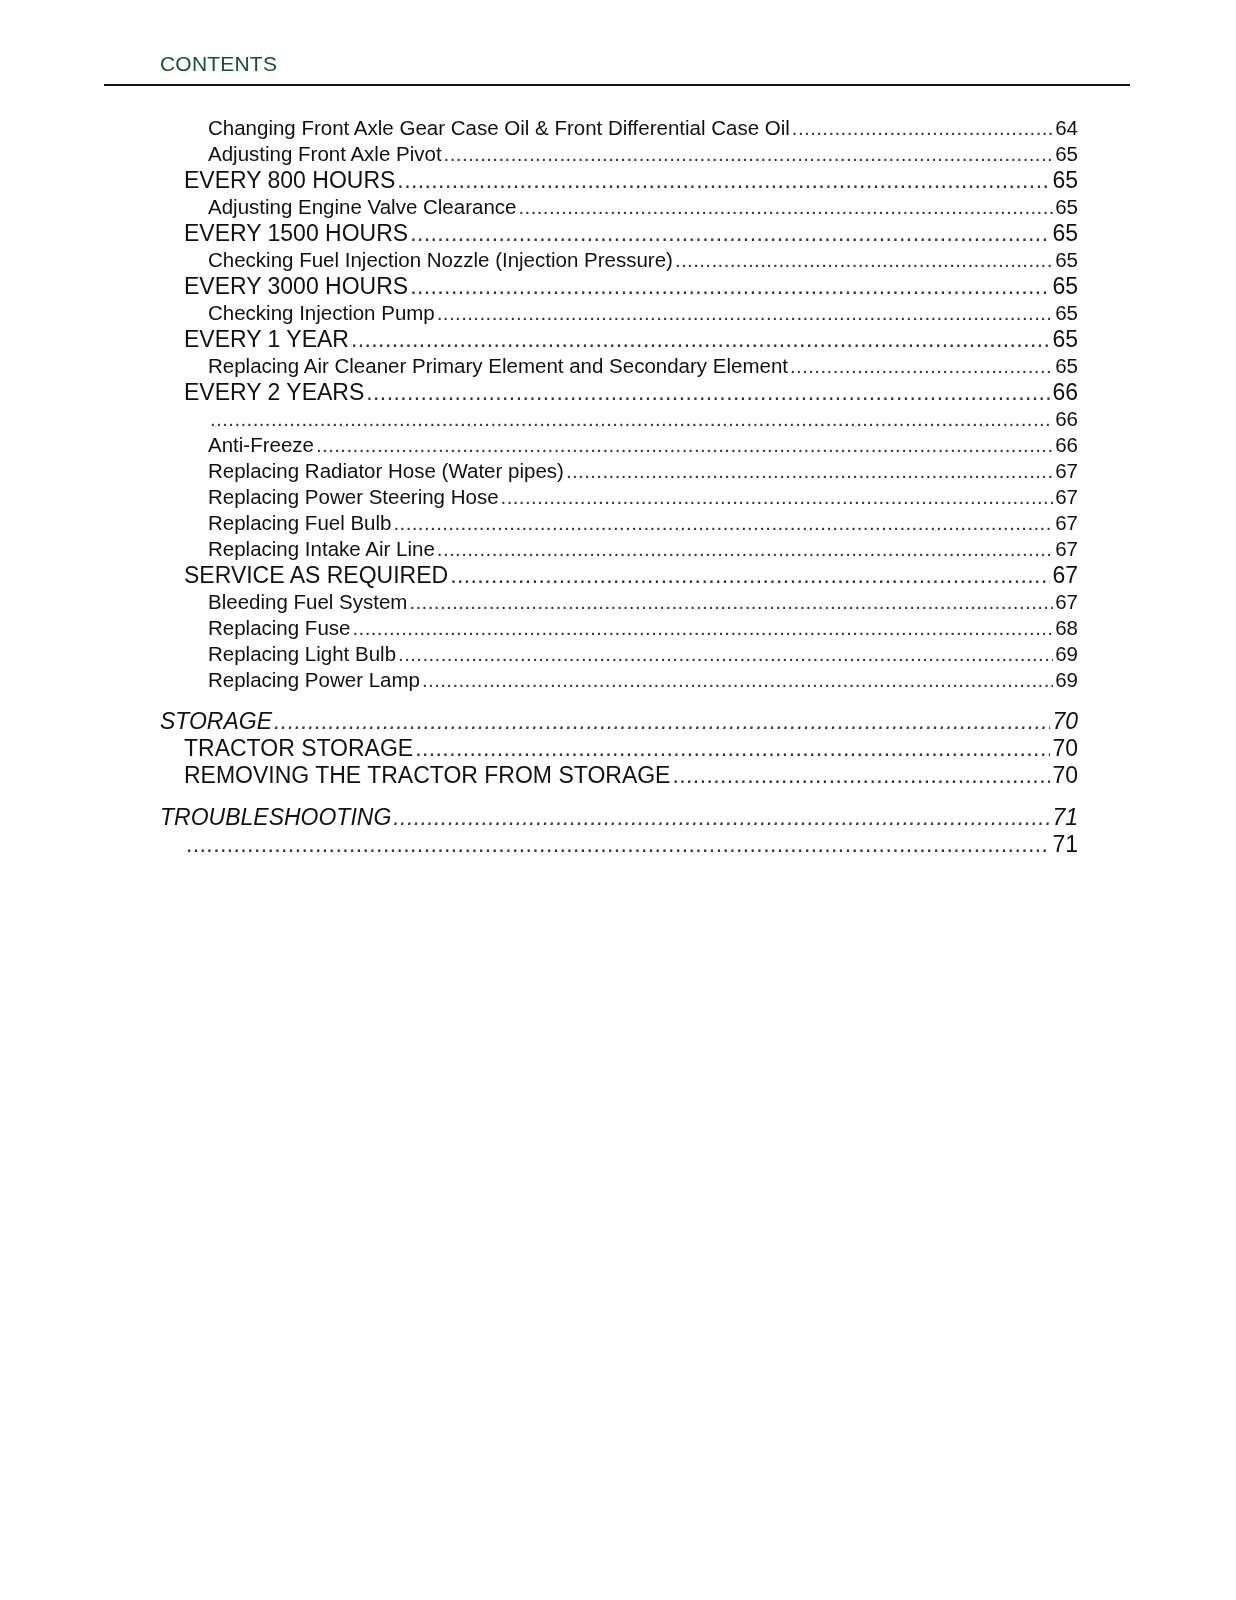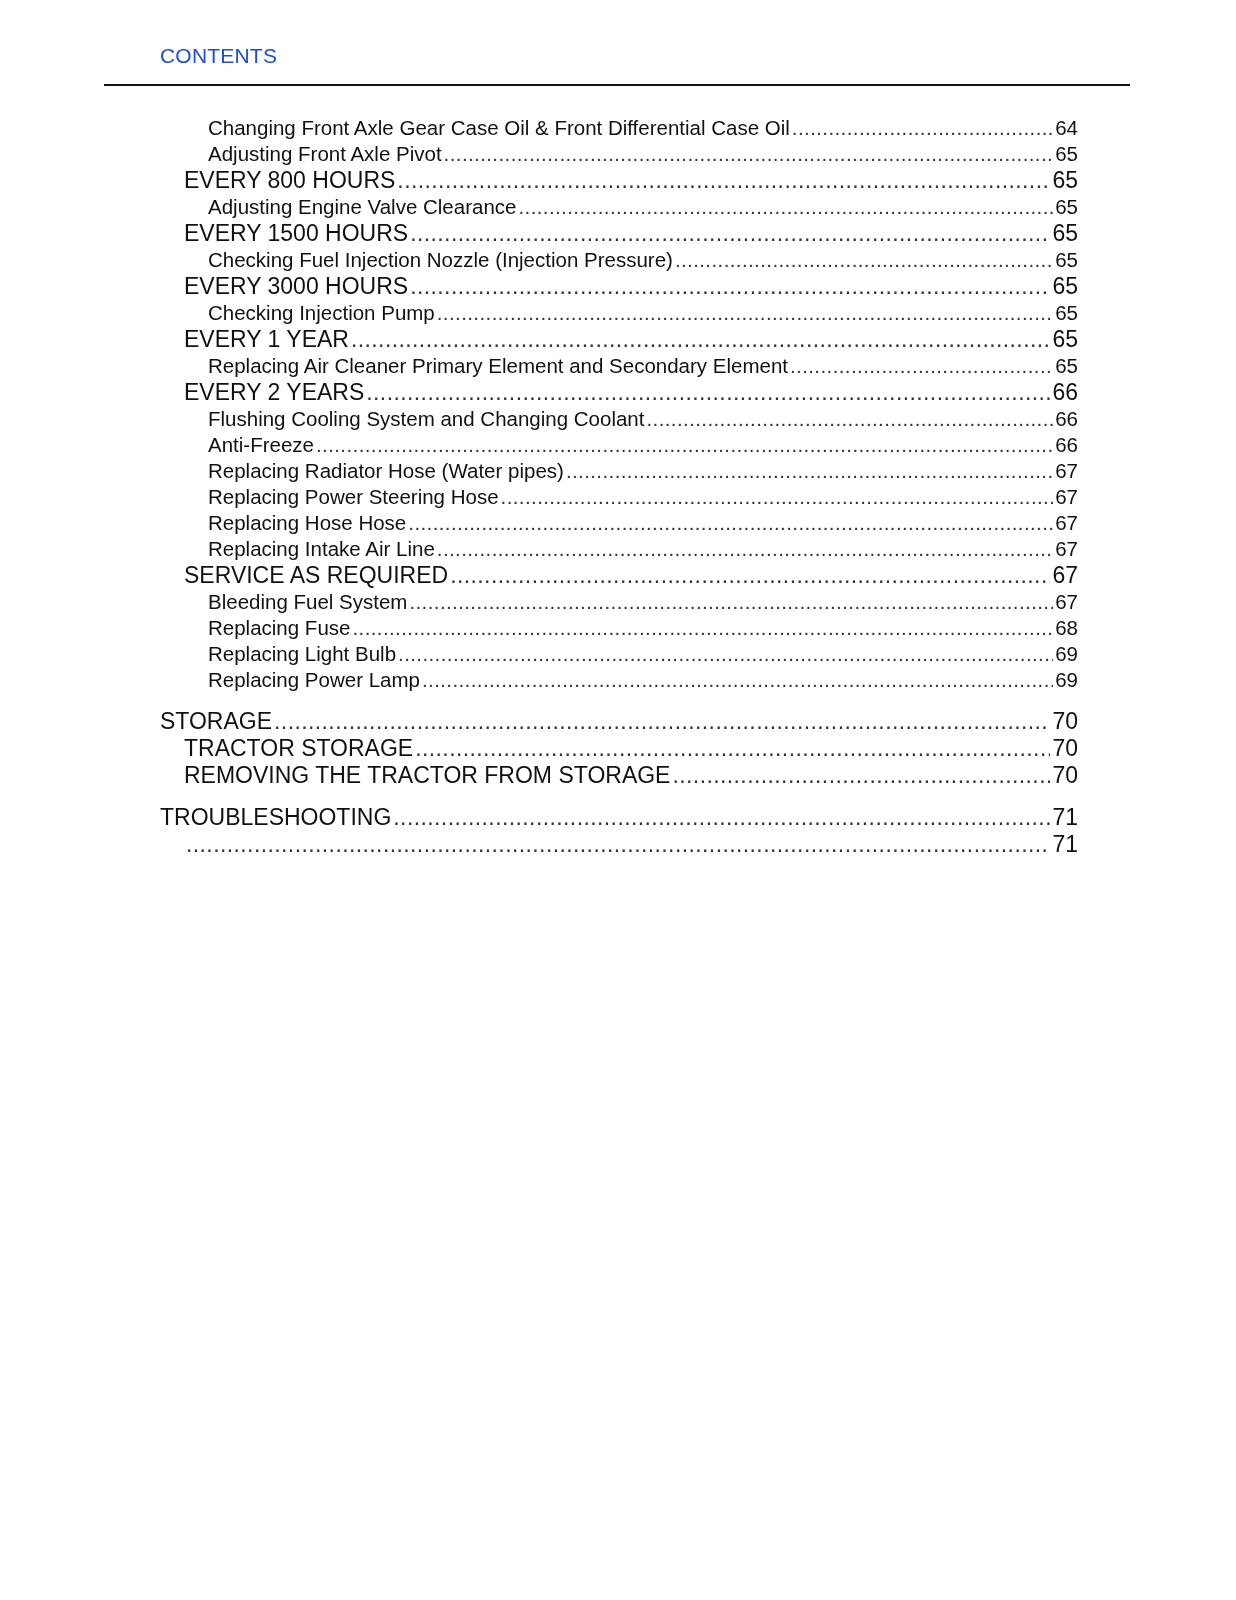--- a/index.html
+++ b/index.html
@@ -1,28 +1,28 @@
 <!DOCTYPE html>
 <html><head>
 <meta charset="utf-8">
 <style>
   html, body { margin: 0; padding: 0; background: #ffffff; }
   body { width: 1236px; height: 1600px; position: relative; font-family: "Liberation Sans", sans-serif; color: #111; overflow: hidden; }
-  .header { position: absolute; left: 160px; top: 44px; font-size: 21px; color: #1d4ed8; letter-spacing: 0.2px; }
+  .header { position: absolute; left: 160px; top: 52px; font-size: 21px; color: #14532d; letter-spacing: 0.2px; }
   .rule { position: absolute; left: 104px; top: 84px; width: 1026px; height: 2px; background: #111; }
   .toc { position: absolute; left: 160px; top: 115px; width: 918px; }
   .entry { display: flex; align-items: baseline; white-space: nowrap; }
   .entry .title { flex: 0 0 auto; text-align: right; }
   .entry .leader { flex: 1 1 auto; overflow: hidden; margin: 0 2px; color: #333; }
   .entry .leader::after { content: "...................................................................................................................................................................................................................................................................................................................................."; letter-spacing: 0.4px; }
   .entry .page { flex: 0 0 auto; text-align: center; }
   .lvl1 { font-size: 23px; height: 28px; line-height: 28px; padding-left: 0; }
   .lvl2 { font-size: 23px; height: 27px; line-height: 27px; padding-left: 24px; }
   .lvl3 { font-size: 20.5px; height: 26px; line-height: 26px; padding-left: 48px; }
-  .gap { margin-top: 14px; }
+  .gap { margin-top: 14px; font-style: italic; }
 </style>
 </head>
 <body>
 
 <div class="header">CONTENTS</div>
 <div class="rule"></div>
 
 <div class="toc" id="toc">
     <div class="entry lvl3">
       <span class="title">Changing Front Axle Gear Case Oil &amp; Front Differential Case Oil</span>
@@ -73,41 +73,40 @@
       <span class="title">Replacing Air Cleaner Primary Element and Secondary Element</span>
       <span class="leader"></span>
       <span class="page">65</span>
     </div>
     <div class="entry lvl2">
       <span class="title">EVERY 2 YEARS</span>
       <span class="leader"></span>
       <span class="page">66</span>
     </div>
     <div class="entry lvl3">
-      <span class="title">Flushing Cooling System and Changing Coolant</span>
       <span class="leader"></span>
       <span class="page">66</span>
     </div>
     <div class="entry lvl3">
       <span class="title">Anti-Freeze</span>
       <span class="leader"></span>
       <span class="page">66</span>
     </div>
     <div class="entry lvl3">
       <span class="title">Replacing Radiator Hose (Water pipes)</span>
       <span class="leader"></span>
       <span class="page">67</span>
     </div>
     <div class="entry lvl3">
       <span class="title">Replacing Power Steering Hose</span>
       <span class="leader"></span>
       <span class="page">67</span>
     </div>
     <div class="entry lvl3">
-      <span class="title">Replacing Hose Hose</span>
+      <span class="title">Replacing Fuel Bulb</span>
       <span class="leader"></span>
       <span class="page">67</span>
     </div>
     <div class="entry lvl3">
       <span class="title">Replacing Intake Air Line</span>
       <span class="leader"></span>
       <span class="page">67</span>
     </div>
     <div class="entry lvl2">
       <span class="title">SERVICE AS REQUIRED</span>

